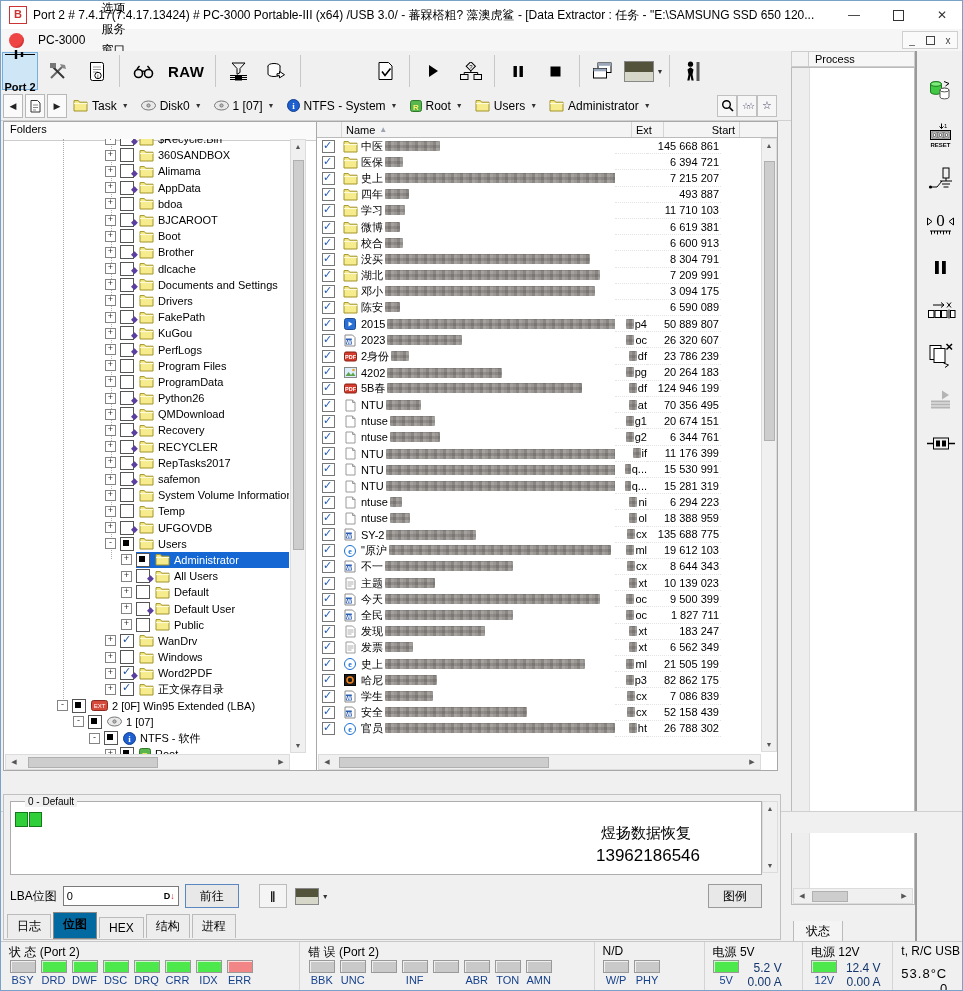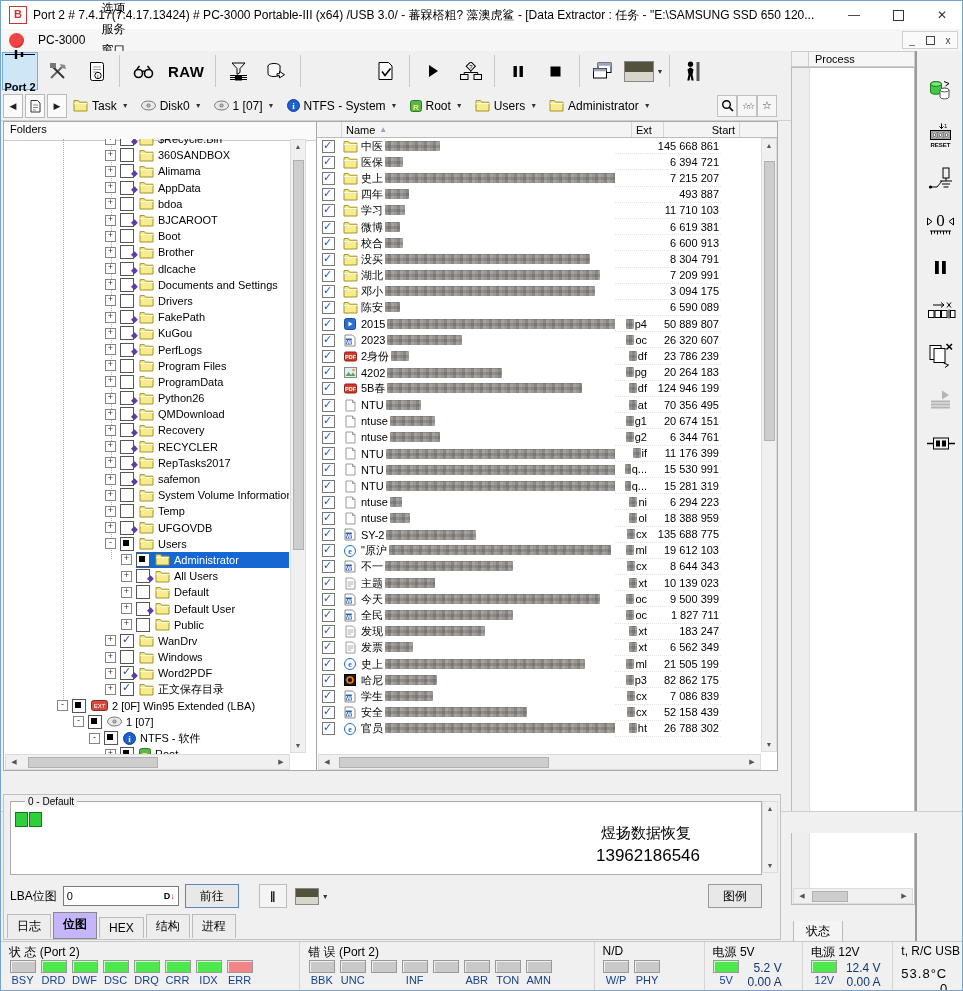--- a/index.html
+++ b/index.html
@@ -101,21 +101,21 @@
   #lba-input .val{flex:1;}
   #dicon{font-size:9px;font-weight:bold;}
   #dicon .red{color:#d22;}
   .btn{height:22px;padding:0 14px;background:#e8e8e8;border:1px solid #9a9a9a;display:flex;align-items:center;font-size:12px;}
   #go-btn{border:1px solid #5a87c0;}
   #pause2{width:26px;height:22px;display:flex;align-items:center;justify-content:center;border:1px solid #bbb;background:#f4f4f4;font-weight:bold;}
   #legend-btn{position:absolute;right:14px;}
   
   #btabs{left:2px;top:910px;width:778px;height:27px;display:flex;align-items:flex-end;gap:2px;padding-left:4px;}
   .btab{padding:3px 9px;font-size:12px;border:1px solid #bbb;border-bottom:none;background:#ededed;}
-  .btab.active{background:#c4b5fd;border:1px solid #888;font-weight:bold;position:relative;top:1px;padding-bottom:5px;}
+  .btab.active{background:#0369a1;border:1px solid #888;font-weight:bold;position:relative;top:1px;padding-bottom:5px;}
   
   #rp-tab{left:792px;top:920px;width:48px;height:20px;border:1px solid #bbb;border-top:none;background:#f4f4f4;display:flex;align-items:center;justify-content:center;font-size:12px;}
   
   #bottompanel{left:0;top:940px;width:963px;height:51px;background:#f0f0f0;border-top:1px solid #c8c8c8;display:flex;}
   .bgroup{border-right:1px solid #d4d4d4;padding:2px 4px 0 8px;box-sizing:border-box;}
   .bglabel{font-size:12px;height:14px;white-space:nowrap;}
   .ledrow{display:flex;gap:4px;margin-top:2px;}
   .ledcol{display:flex;flex-direction:column;align-items:center;width:27px;}
   .led{width:26px;height:13px;border:1px solid #999;box-shadow:inset 1px 1px 0 rgba(255,255,255,.7);box-sizing:border-box;background:#c9c9c9;}
   .led.on{background:#4ce84c;} .led.err{background:#f28585;}

